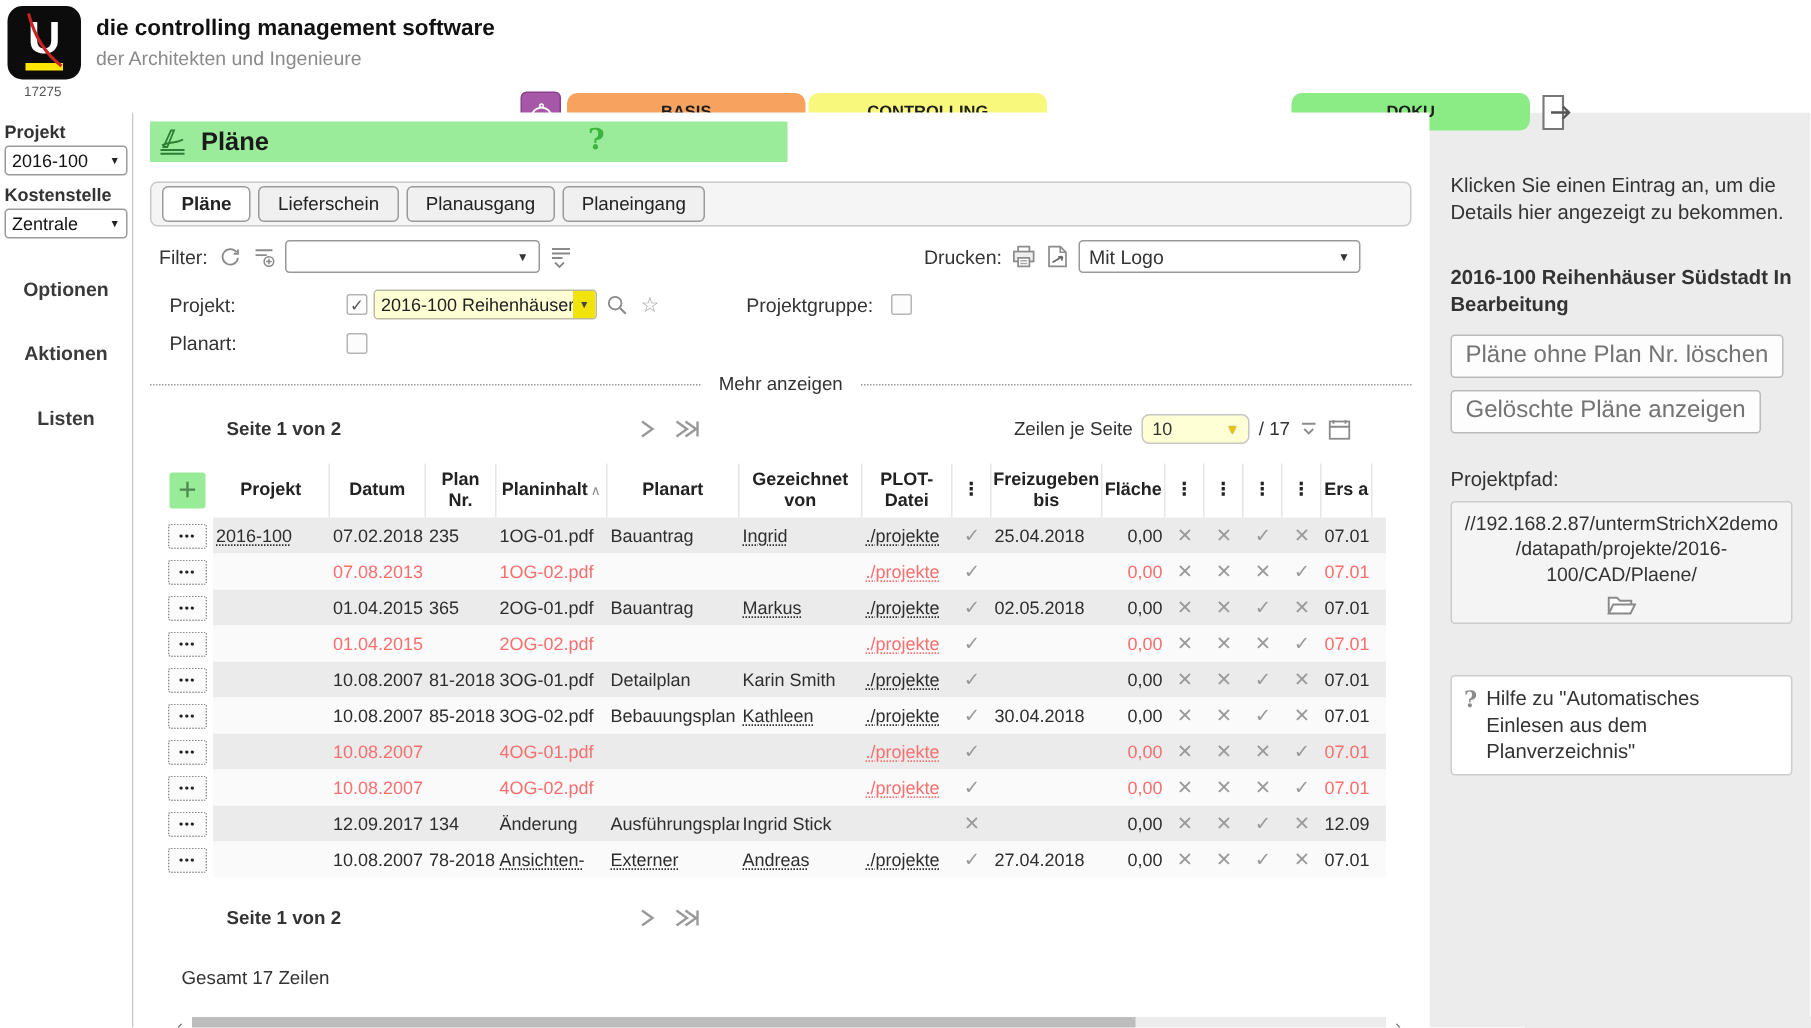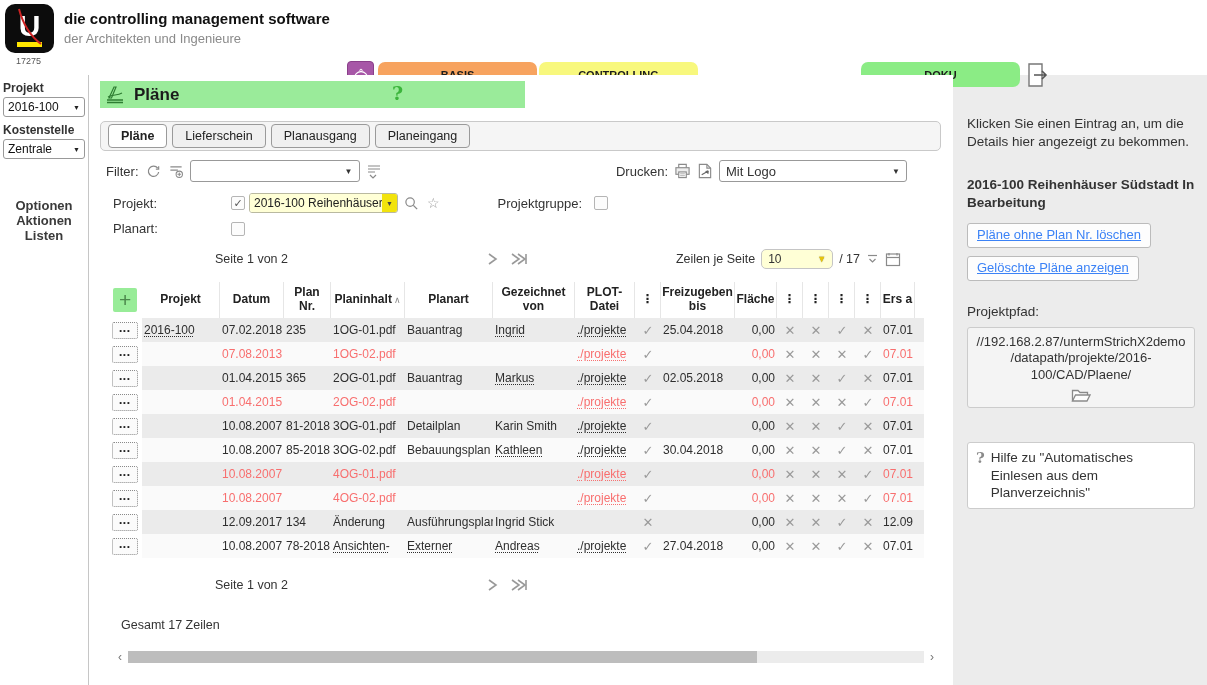--- a/index.html
+++ b/index.html
@@ -21,21 +21,21 @@
   .nav { position:absolute; left:347px; top:46px; display:flex; align-items:center; }
   .nav-gourmet { width:27px; height:27px; background:#a757a7; border:1px solid #8a3f8a; border-radius:4px; display:flex; align-items:center; justify-content:center; margin-right:4px; }
   .nav-tab { width:159px; height:25px; margin-right:2px; border-radius:7px; display:flex; align-items:center; justify-content:center; font-size:11px; font-weight:bold; color:#1d1d1d; cursor:pointer; }
   .nav-exit { margin-left:3px; display:flex; align-items:center; }
   
   .content { display:flex; height:610px; }
   .sidebar { width:89px; border-right:1px solid #c6c6c6; padding-top:6px; background:#fff; flex:none; }
   .side-label { font-size:12px; font-weight:bold; color:#333; padding-left:3px; }
   .side-select { margin:2px 3px 6px 3px; height:20px; border:1px solid #999; border-radius:3px; display:flex; align-items:center; justify-content:space-between; padding:0 4px; font-size:12px; color:#111; background:#fff; }
   .side-select .arr { font-size:7px; color:#222; }
-  .side-links { margin-top:39px; display:flex; flex-direction:column; gap:0; align-items:center; }
+  .side-links { margin-top:26px; display:flex; flex-direction:column; gap:28px; align-items:center; }
   .side-link { font-size:13px; font-weight:bold; color:#3a3a3a; cursor:pointer; }
   
   .main { width:864px; flex:none; background:#fff; padding:6px 0 0 11px; position:relative; }
   .title-bar { width:425px; height:27px; background:#9aeb9a; display:flex; align-items:center; position:relative; }
   .title-icon { margin:0 7px 0 5px; display:flex; }
   .title-text { font-size:17px; font-weight:bold; color:#1b1b1b; }
   .help-q { position:absolute; left:292px; top:1px; color:#3cb53c; font-size:19px; font-weight:bold; font-family:"DejaVu Serif",serif; }
   .tabstrip { margin-top:13px; width:841px; height:30px; background:#f5f5f5; border:1px solid #c9c9c9; border-radius:5px; display:flex; align-items:center; padding-left:7px; gap:5px; }
   .mtab { height:24px; padding:0 12px; border:1px solid #9a9a9a; border-radius:4px; background:#f0f0f0; font-size:12.5px; color:#222; display:flex; align-items:center; cursor:pointer; }
   .mtab.active { background:#fff; font-weight:bold; }
@@ -52,21 +52,21 @@
   .ysel .txt { width:132px; background:#ffffd6; font-size:12px; color:#222; display:flex; align-items:center; padding:0 4px; white-space:nowrap; overflow:hidden; }
   .ysel .abox { width:15px; background:#f2e30c; display:flex; align-items:center; justify-content:center; font-size:7px; color:#444; }
   .star { color:#9a9a9a; font-size:14px; }
   .pgroup-label { margin-left:58px; }
   .planart-row { margin-top:8px; display:flex; align-items:center; font-size:13px; color:#333; padding-left:13px; }
   .planart-row .lab { width:118px; }
   .mehr { margin-top:13px; width:841px; display:flex; align-items:center; font-size:12.5px; color:#333; }
   .mehr .dots { flex:1; border-top:1px dotted #9a9a9a; height:0; }
   .mehr .mtext { margin:0 12px; cursor:pointer; }
   .pager { margin-top:13px; width:841px; display:flex; align-items:center; font-size:12.5px; color:#333; }
-  .pager .seite { margin-left:115px; }
+  .pager .seite { margin-left:51px;font-weight:bold; }
   .pager .arrows { margin-left:195px; display:flex; align-items:center; gap:6px; }
   .pager-right { margin-left:auto; display:flex; align-items:center; gap:6px; margin-right:40px; }
   .zsel { width:72px; height:20px; border:1px solid #c5c5c5; border-radius:5px; background:#ffffd6; display:flex; align-items:center; justify-content:space-between; padding:0 6px; font-size:12px; }
   .zsel .ytri { color:#e8c50a; font-size:9px; text-shadow:0 0 1px #776; }
   
   .table { margin-top:13px; margin-left:12px; width:812px; }
   .thead { display:flex; align-items:stretch; }
   .th { display:flex; align-items:center; justify-content:center; text-align:center; font-size:12px; font-weight:bold; color:#222; line-height:1.15; border-right:1px solid #e6e6e6; padding:2px 1px; min-height:36px; }
   .th.menu { border-right:none; justify-content:flex-start; }
   .plus-btn { width:24px; height:24px; background:#98ec98; border:none; border-radius:2px; color:#4d8a4d; font-size:21px; line-height:20px; display:flex; align-items:center; justify-content:center; cursor:pointer; font-weight:normal; }
@@ -84,21 +84,21 @@
   .stripe.red .cell.mark { color:#9a9a9a; }
   .gesamt { margin-top:24px; font-size:12.5px; color:#333; padding-left:21px; }
   .hscroll { margin-top:18px; margin-left:12px; width:828px; height:13px; display:flex; align-items:center; }
   .harrow { width:16px; font-size:12px; color:#777; text-align:center; cursor:pointer; }
   .htrack { flex:1; height:12px; background:#ececec; position:relative; }
   .hthumb { position:absolute; left:0; top:0; height:12px; width:79%; background:#bdbdbd; cursor:grab; }
   
   .rightpanel { flex:1; background:#ececec; padding:40px 12px 0 14px; font-size:13.5px; color:#333; line-height:1.3; }
   .rp-p { margin:0 0 12px 0; }
   .proj-head { font-weight:bold; margin-top:26px; margin-bottom:4px; }
-  .rp-btn { display:inline-block; margin-top:8px; background:#fdfdfd; border:1px solid #bbb; border-radius:3px; padding:3px 9px; font-size:13px; color:#3b82f6; cursor:pointer; white-space:nowrap;text-decoration:underline; }
+  .rp-btn { display:inline-block; margin-top:8px; background:#fdfdfd; border:1px solid #bbb; border-radius:3px; padding:3px 9px; font-size:16px; color:#737373; cursor:pointer; white-space:nowrap; }
   .pfad-label { margin-top:22px; }
   .pfad-box { margin-top:6px; background:#f4f4f4; border:1px solid #ccc; border-radius:3px; padding:6px 4px 4px 4px; text-align:center; font-size:13px; }
   .pfad-box .folder { margin-top:4px; display:flex; justify-content:center; }
   .help-box { margin-top:34px; background:#fff; border:1px solid #ccc; border-radius:3px; padding:6px 8px; font-size:13.5px; display:flex; gap:6px; cursor:pointer; }
   .help-box .q { color:#8a8a8a; font-family:"DejaVu Serif",serif; font-weight:bold; font-size:15px; flex:none; }
 </style>
 </head>
 <body>
 
 <div class="top">
@@ -244,20 +244,25 @@
       <span class="star" style="margin-left:8px;">☆</span>
       <span class="pgroup-label">Projektgruppe:</span>
       <span class="checkbox" style="margin-left:12px;"></span>
     </div>
 
     <div class="planart-row">
       <span class="lab">Planart:</span>
       <span class="checkbox"></span>
     </div>
 
+    <div class="mehr">
+      <span class="dots"></span>
+      <span class="mtext">Mehr anzeigen</span>
+      <span class="dots"></span>
+    </div>
 
     <div class="pager">
       <span class="seite">Seite 1 von 2</span>
       <span class="arrows">
         <span class="icon">
             <svg width="18" height="18" viewBox="0 0 18 18">
               <path d="M6 4 L13 9 L6 14" stroke="#999" stroke-width="1.6" fill="none"></path>
             </svg>
           </span>
         <span class="icon">

